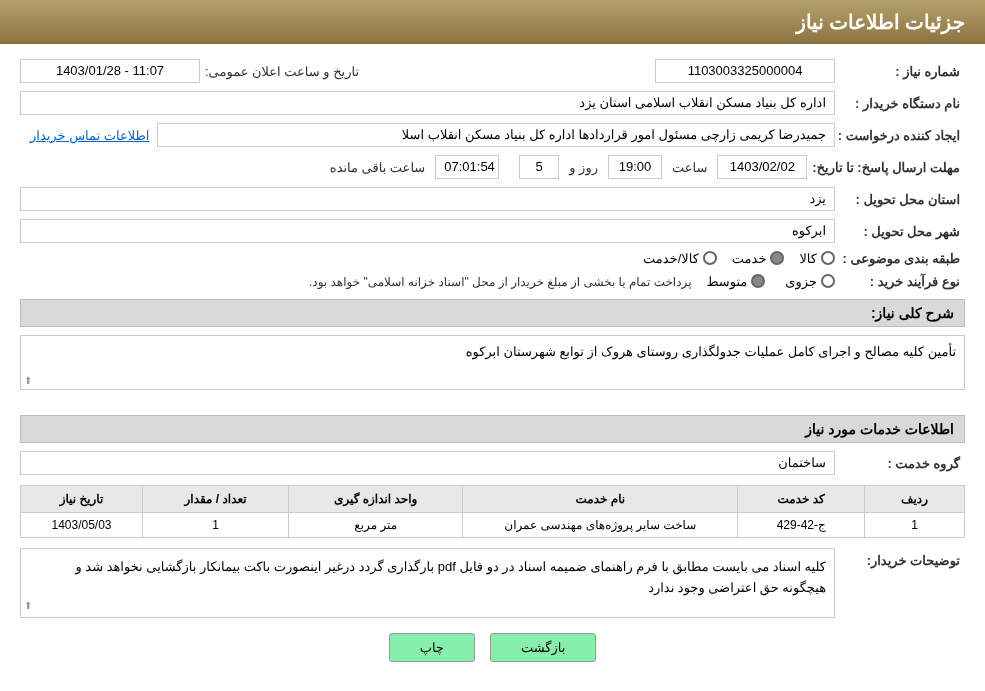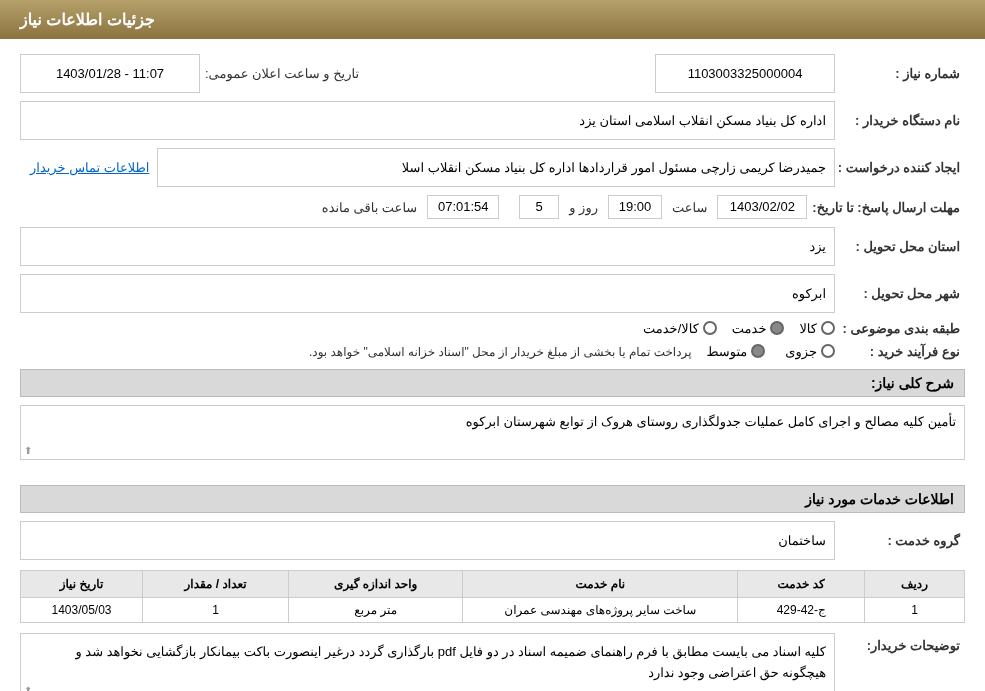--- a/index.html
+++ b/index.html
@@ -14,23 +14,23 @@
       width: 985px;
       min-height: 691px;
       background: #fff;
       margin: 0 auto;
     }
 
     
     .header {
       background: linear-gradient(to bottom, #b5a06a, #8b7340);
       color: white;
-      text-align: left;
+      text-align: right;
       padding: 10px 20px;
-      font-size: 16px;
+      font-size: 20px;
       font-weight: bold;
     }
 
     
     .main-content {
       padding: 15px 20px;
     }
 
     
     .info-row {
@@ -45,21 +45,21 @@
       font-weight: bold;
       white-space: nowrap;
       min-width: 130px;
       text-align: right;
       padding-right: 5px;
     }
 
     .value-box {
       border: 1px solid #ccc;
       background: #fff;
-      padding: 11px 8px;
+      padding: 3px 8px;
       min-height: 24px;
       flex: 1;
       text-align: right;
     }
 
     .value-box-sm {
       width: 180px;
       flex: none;
     }
 
@@ -307,21 +307,21 @@
     </div>
 
     <div class="date-time-row">
       <span class="label">مهلت ارسال پاسخ: تا تاریخ:</span>
       <div class="dt-box" style="width:90px; text-align:center;">1403/02/02</div>
       <span class="inline-label">ساعت</span>
       <div class="dt-box" style="width:54px; text-align:center;">19:00</div>
       <span class="inline-label">روز و</span>
       <div class="dt-box" style="width:40px; text-align:center;">5</div>
       <span style="margin-right:10px;"></span>
-      <div class="dt-box" style="width:72px; text-align:center; direction:ltr;">07:01:54</div>
+      <div class="dt-box" style="width:64px; text-align:center; direction:ltr;">07:01:54</div>
       <span class="inline-label">ساعت باقی مانده</span>
     </div>
 
     <div class="info-row">
       <span class="label">استان محل تحویل :</span>
       <div class="value-box">یزد</div>
     </div>
 
     <div class="info-row">
       <span class="label">شهر محل تحویل :</span>

